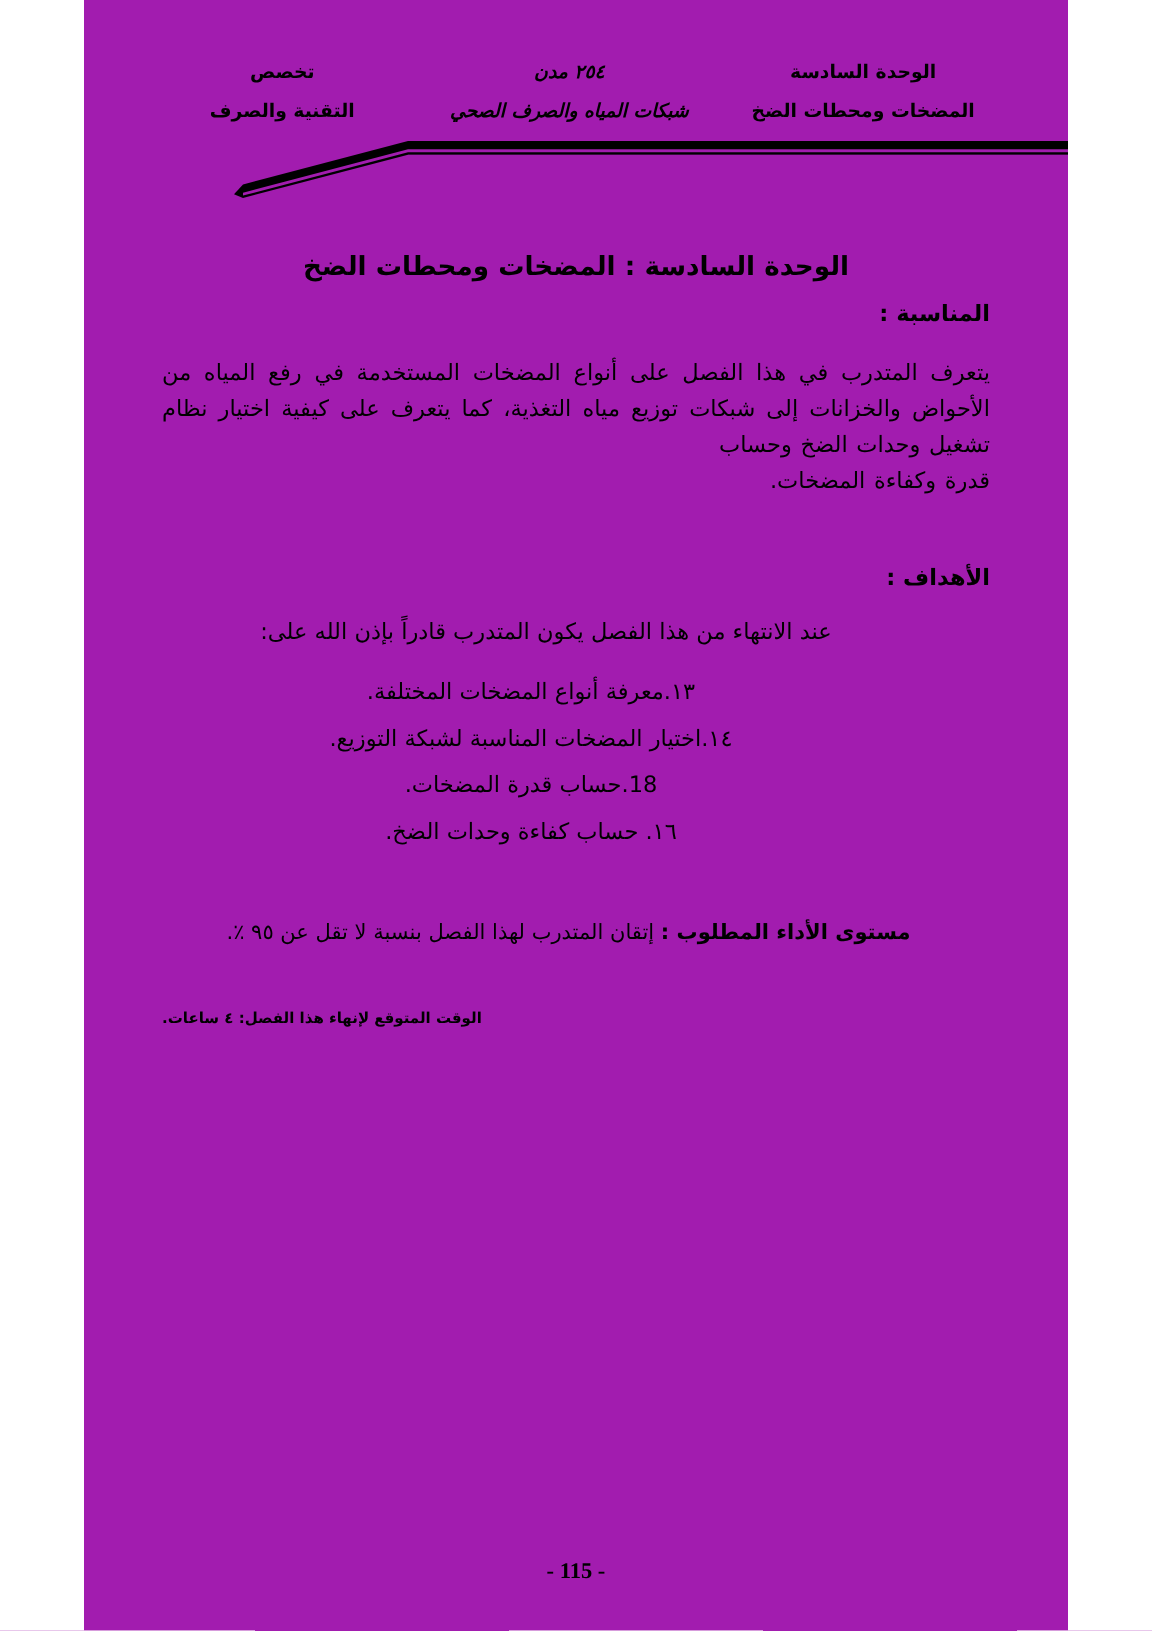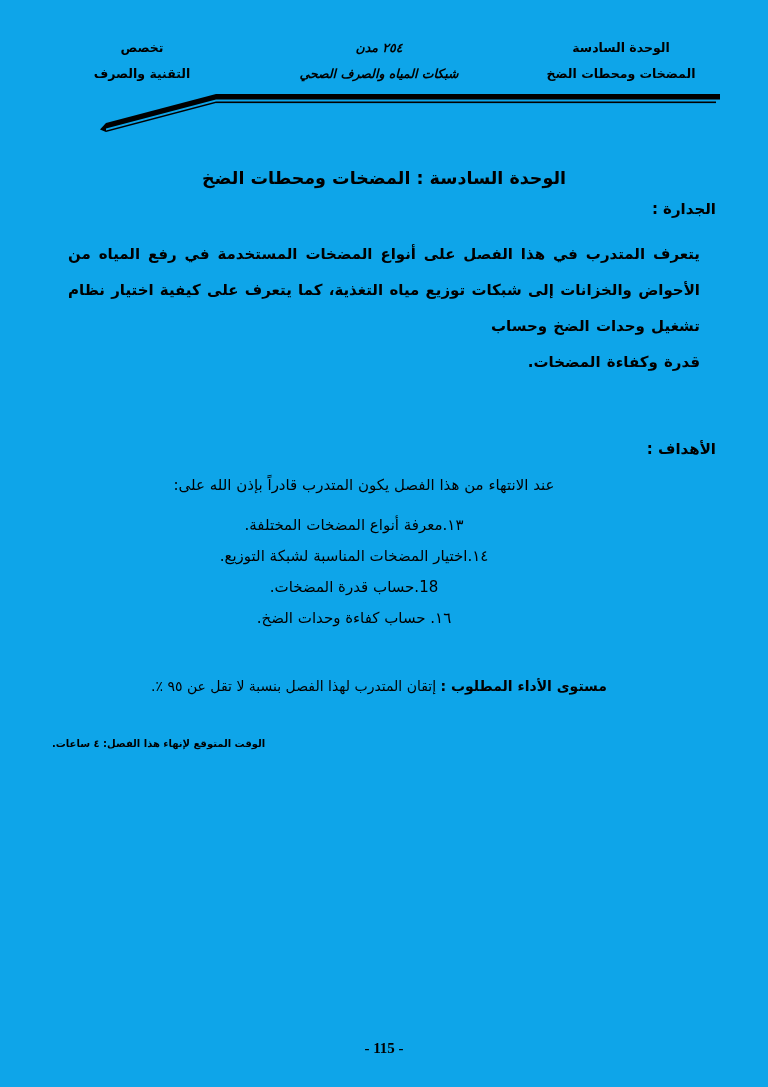--- a/index.html
+++ b/index.html
@@ -7,24 +7,24 @@
     margin: 0;
     padding: 0;
     background: #ffffff;
   }
   body {
     font-family: "DejaVu Sans", "Liberation Sans", sans-serif;
     color: #000000;
   }
   .page {
     position: relative;
-    width: 768px;
+    width: 656px;
     height: 1087px;
     margin: 0 auto;
-    background: #0ea5e9;
+    background: #a21caf;
     overflow: hidden;
   }
 
   
   .header {
     position: absolute;
     top: 42px;
     left: 52px;
     right: 52px;
     height: 50px;
@@ -83,26 +83,25 @@
 
   .section-head {
     font-size: 15px;
     font-weight: bold;
     text-align: right;
     margin: 0 0 18px 0;
   }
 
   .para {
     font-size: 15px;
-    line-height: 36px;
+    line-height: 24px;
     text-align: justify;
     text-align-last: right;
-    margin: 16px;
+    margin: 0;
     word-spacing: 1px;
-    font-weight: bold;
   }
   .para .lastline { display: block; text-align: center; }
 
   .spacer-lg { height: 44px; }
 
   .intro-line {
     font-size: 15px;
     text-align: center;
     margin: 0 0 16px 0;
     padding-right: 40px;
@@ -179,21 +178,21 @@
       <polygon points="196,6 196,11.5 86,40.5 86,35" fill="#000000"></polygon>
       <polygon points="196,13.5 196,15.1 86,44 86,42.4" fill="#000000"></polygon>
       <polygon points="86,35 86,44 80,41.5" fill="#000000"></polygon>
     </svg>
   </div>
 
   <div class="unit-title">الوحدة السادسة : المضخات ومحطات الضخ</div>
 
   <div class="content">
 
-    <div class="section-head">الجدارة :</div>
+    <div class="section-head">المناسبة :</div>
 
     <p class="para">
       <span>يتعرف المتدرب في هذا الفصل على أنواع المضخات المستخدمة في رفع المياه من الأحواض والخزانات</span>
       <span>إلى شبكات توزيع مياه التغذية،   كما يتعرف على كيفية اختيار نظام تشغيل وحدات الضخ وحساب</span>
       <span class="lastline">قدرة وكفاءة المضخات.</span>
     </p>
 
     <div class="spacer-lg"></div>
 
     <div class="section-head">الأهداف :</div>

